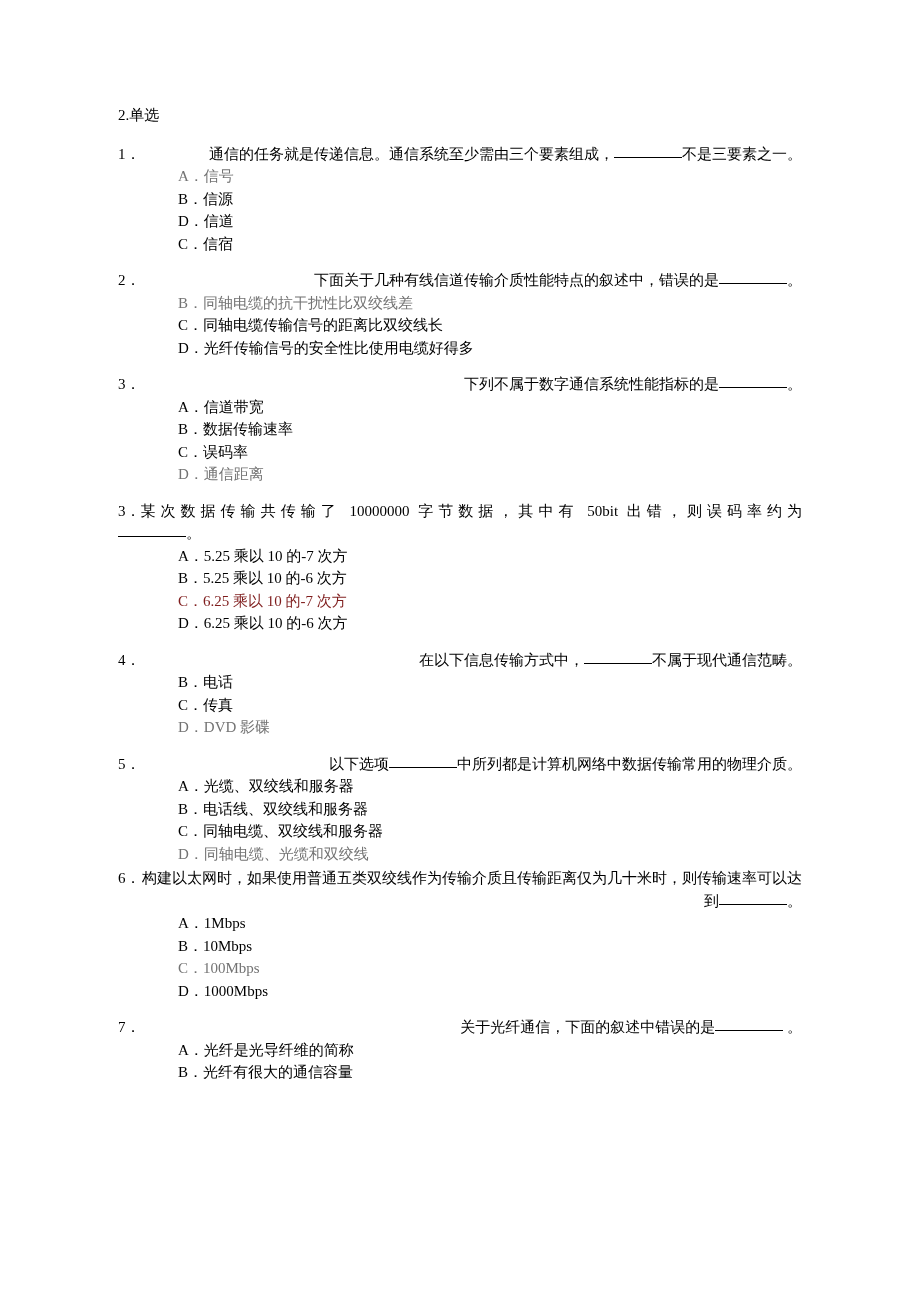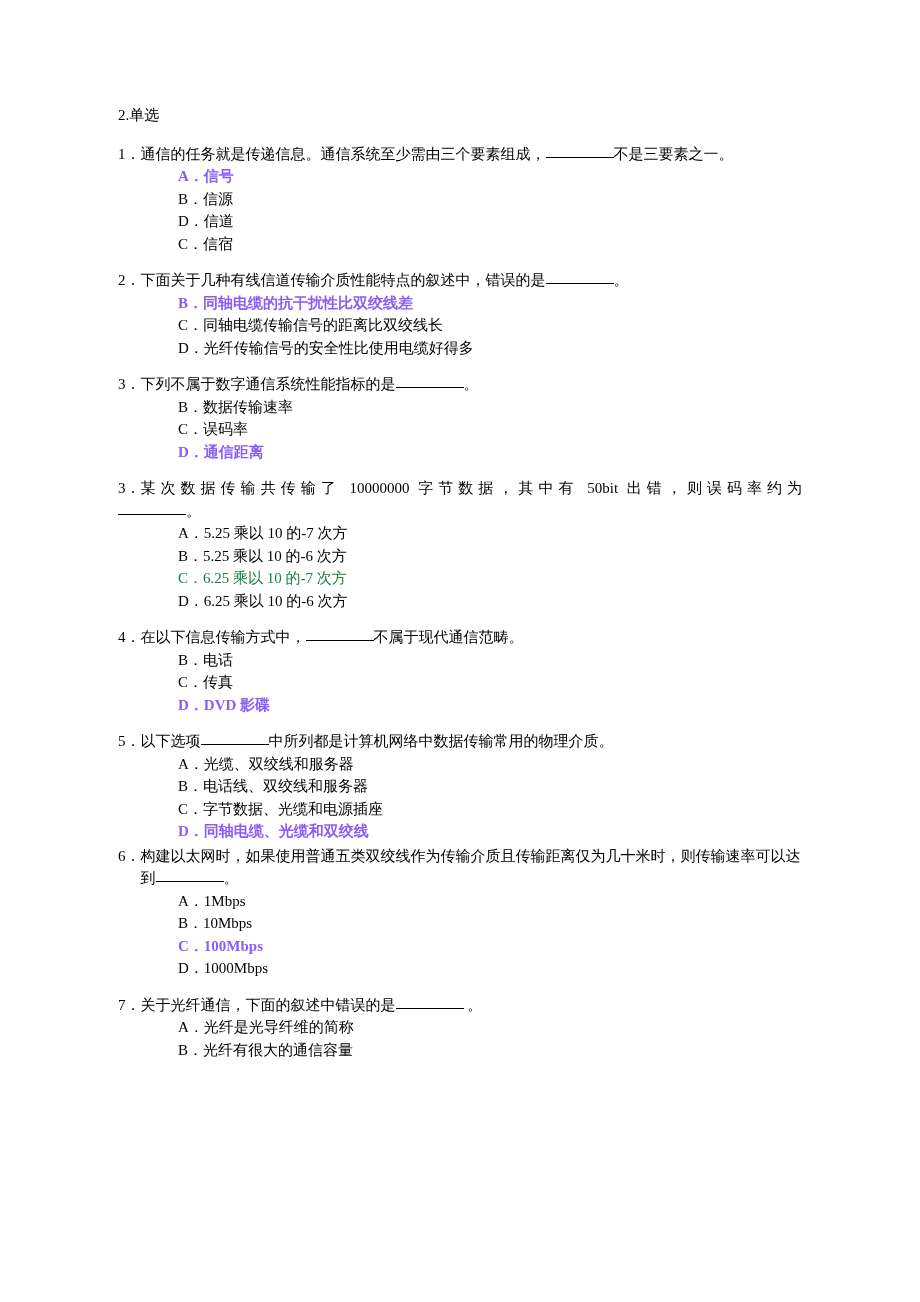--- a/index.html
+++ b/index.html
@@ -21,30 +21,30 @@
       margin-bottom: 2px;
     }
     .question-stem {
       display: flex;
     }
     .question-number {
       white-space: nowrap;
     }
     .question-text {
       flex: 1;
+      text-align: right;
     }
     .option-line {
       padding-left: 60px;
     }
     .red {
-      color: #8b5cf6;
-      font-weight: bold;
+      color: #737373;
     }
     .blue {
-      color: #15803d;
+      color: #7f1d1d;
     }
     .blank {
       display: inline-block;
       border-bottom: 1px solid #000;
       width: 68px;
       height: 1em;
       vertical-align: baseline;
       position: relative;
       top: -1px;
     }
@@ -84,20 +84,21 @@
   <div class="option-line"><span>D．</span><span>光纤传输信号的安全性比使用电缆好得多</span></div>
 </div>
 
 <div style="height:10px"></div>
 
 <div class="question">
   <div class="question-stem">
     <span class="question-number">3．</span>
     <span class="question-text">下列不属于数字通信系统性能指标的是<span class="blank"></span>。</span>
   </div>
+  <div class="option-line"><span>A．</span><span>信道带宽</span></div>
   <div class="option-line"><span>B．</span><span>数据传输速率</span></div>
   <div class="option-line"><span>C．</span><span>误码率</span></div>
   <div class="option-line red"><span>D．</span><span>通信距离</span></div>
 </div>
 
 <div style="height:10px"></div>
 
 <div class="question">
   <div class="question-stem">
     <span class="question-number">3．</span>
@@ -124,21 +125,21 @@
 
 <div style="height:10px"></div>
 
 <div class="question">
   <div class="question-stem">
     <span class="question-number">5．</span>
     <span class="question-text">以下选项<span class="blank"></span>中所列都是计算机网络中数据传输常用的物理介质。</span>
   </div>
   <div class="option-line"><span>A．</span><span>光缆、双绞线和服务器</span></div>
   <div class="option-line"><span>B．</span><span>电话线、双绞线和服务器</span></div>
-  <div class="option-line"><span>C．</span><span>字节数据、光缆和电源插座</span></div>
+  <div class="option-line"><span>C．</span><span>同轴电缆、双绞线和服务器</span></div>
   <div class="option-line red"><span>D．</span><span>同轴电缆、光缆和双绞线</span></div>
 </div>
 
 <div class="question">
   <div class="question-stem">
     <span class="question-number">6．</span>
     <span class="question-text">构建以太网时，如果使用普通五类双绞线作为传输介质且传输距离仅为几十米时，则传输速率可以达到<span class="blank"></span>。</span>
   </div>
   <div class="option-line"><span>A．</span><span>1Mbps</span></div>
   <div class="option-line"><span>B．</span><span>10Mbps</span></div>

